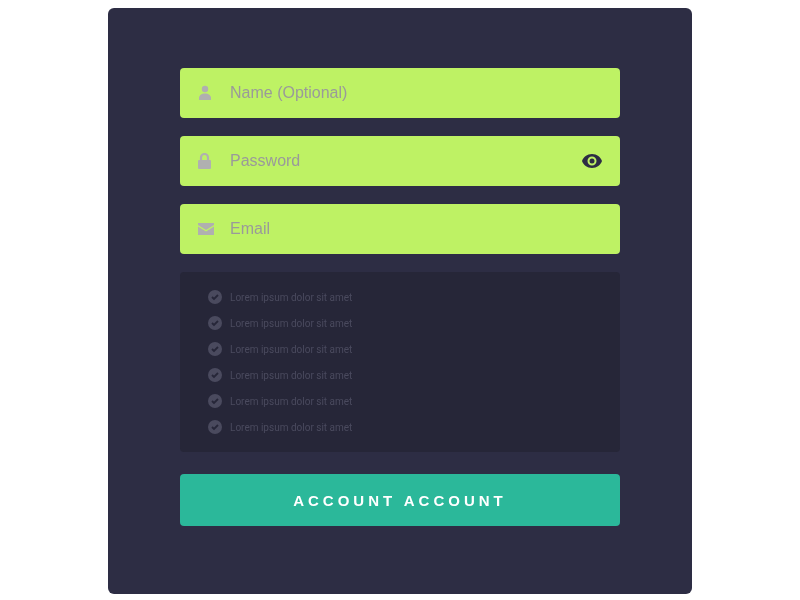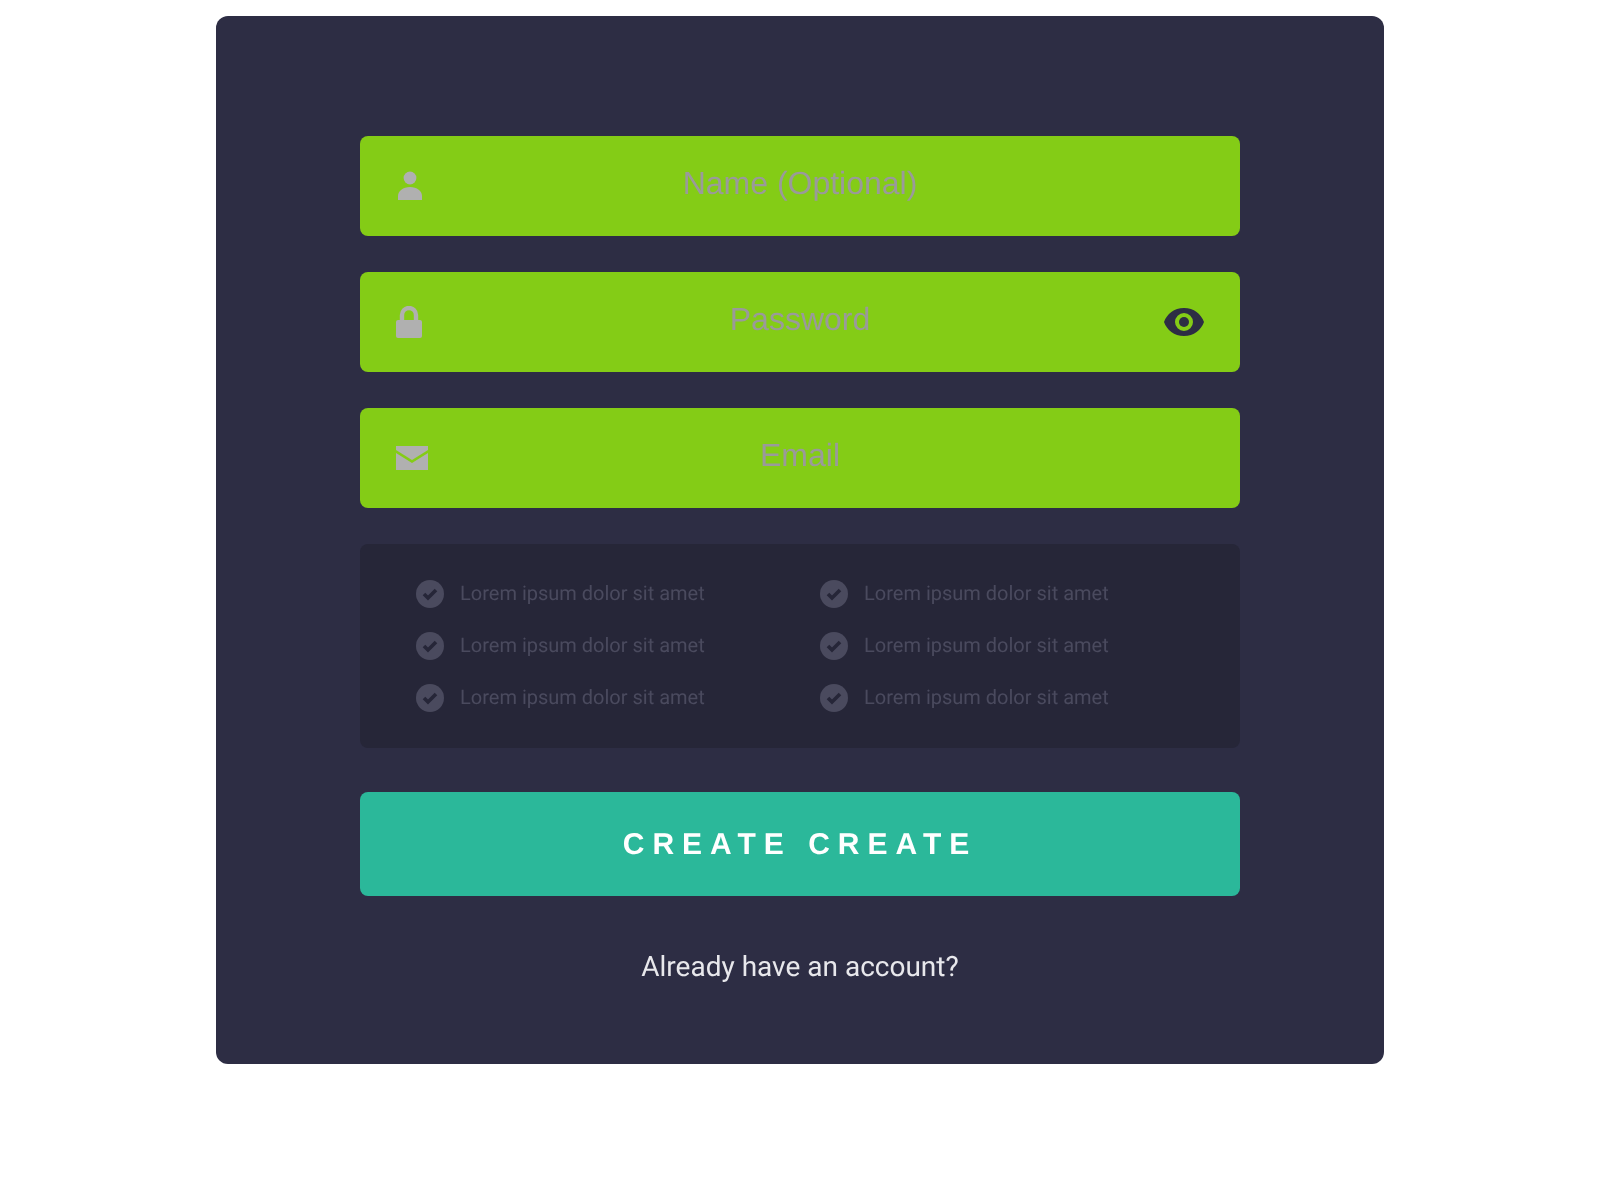--- a/index.html
+++ b/index.html
@@ -20,28 +20,27 @@
       border-radius: 6px;
       padding: 60px 72px 40px 72px;
     }
     .input-group {
       position: relative;
       margin-bottom: 18px;
     }
     .input-field {
       width: 100%;
       height: 50px;
-      background: #84cc16;
+      background: #bef264;
       border: none;
       border-radius: 4px;
       padding: 0 50px 0 50px;
       font-size: 16px;
       color: #333;
       outline: none;
-      text-align: center;
     }
     .input-field::placeholder {
       color: #9a9a9a;
       font-weight: 500;
     }
     .input-icon {
       position: absolute;
       left: 18px;
       top: 50%;
       transform: translateY(-50%);
@@ -58,21 +57,21 @@
       cursor: pointer;
       display: flex;
       align-items: center;
     }
     .requirements {
       background: #262638;
       border-radius: 4px;
       padding: 18px 28px;
       margin-bottom: 22px;
       display: grid;
-      grid-template-columns: 1fr 1fr;
+      grid-template-columns: 1fr;
       gap: 12px 20px;
     }
     .req-item {
       display: flex;
       align-items: center;
       gap: 8px;
       color: #4a4a5e;
       font-size: 10px;
     }
     .check-icon {
@@ -191,17 +190,16 @@
       <span class="check-icon">
         <svg width="14" height="14" viewBox="0 0 14 14" fill="#4a4a5e">
             <circle cx="7" cy="7" r="7"></circle>
             <path d="M4 7l2 2 4-4" stroke="#262638" stroke-width="1.8" fill="none"></path>
           </svg>
       </span>
       <span>Lorem ipsum dolor sit amet</span>
     </div>
   </div>
 
-  <button class="submit-btn">CREATE CREATE</button>
-
-  <div class="login-link">Already have an account?</div>
+  <button class="submit-btn">ACCOUNT ACCOUNT</button>
+
 
 </div>
 
 </body></html>

